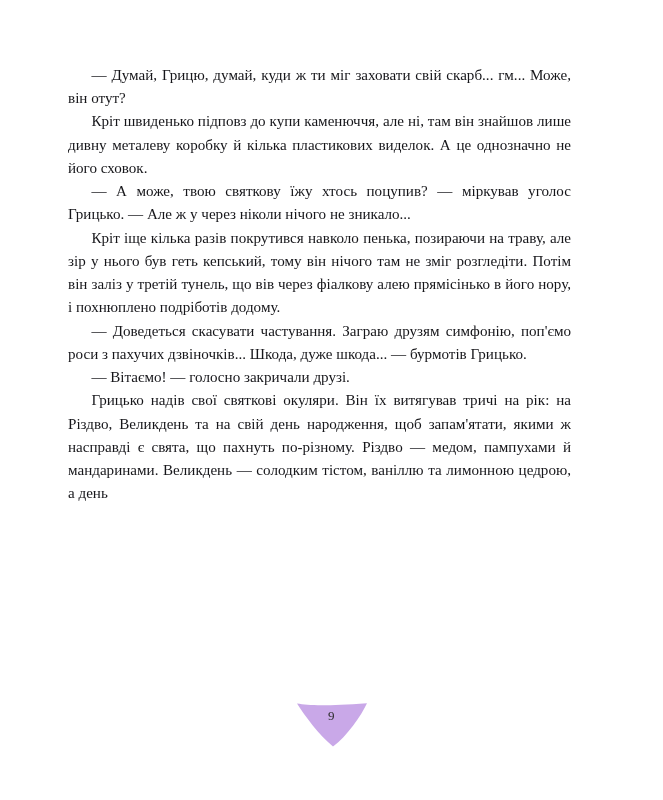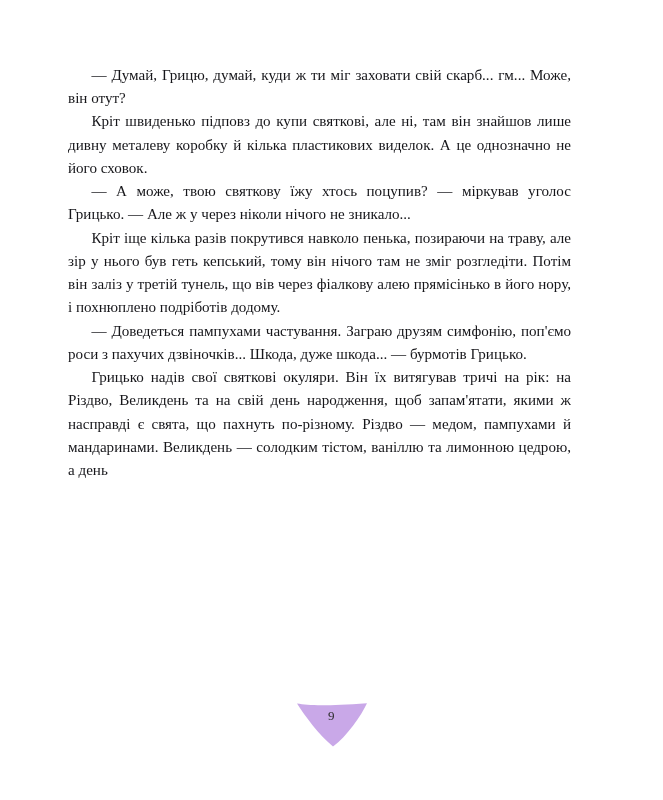--- a/index.html
+++ b/index.html
@@ -68,24 +68,25 @@
     letter-spacing: 0.3px;
   }
 </style>
 </head>
 <body>
 
 <div class="page">
 
   <div class="body-text">
     <p>— Думай, Грицю, думай, куди ж ти міг заховати свій скарб... гм... Може, він отут?</p>
-    <p>Кріт швиденько підповз до купи святкові, але ні, там він знайшов лише дивну металеву коробку й кілька пластикових виделок. А це однозначно не його сховок.</p>
+    <p>Кріт швиденько підповз до купи каменюччя, але ні, там він знайшов лише дивну металеву коробку й кілька пластикових виделок. А це однозначно не його сховок.</p>
     <p>— А може, твою святкову їжу хтось поцупив? — міркував уголос Грицько. — Але ж у через ніколи нічого не зникало...</p>
     <p>Кріт іще кілька разів покрутився навколо пенька, позираючи на траву, але зір у нього був геть кепський, тому він нічого там не зміг розгледіти. Потім він заліз у третій тунель, що вів через фіалкову алею прямісінько в його нору, і похнюплено подріботів додому.</p>
-    <p>— Доведеться пампухами частування. Заграю друзям симфонію, поп'ємо роси з пахучих дзвіночків... Шкода, дуже шкода... — бурмотів Грицько.</p>
+    <p>— Доведеться скасувати частування. Заграю друзям симфонію, поп'ємо роси з пахучих дзвіночків... Шкода, дуже шкода... — бурмотів Грицько.</p>
+    <p>— Вітаємо! — голосно закричали друзі.</p>
     <p>Грицько надів свої святкові окуляри. Він їх витягував тричі на рік: на Різдво, Великдень та на свій день народження, щоб запам'ятати, якими ж насправді є свята, що пахнуть по-різному. Різдво — медом, пампухами й мандаринами. Великдень — солодким тістом, ваніллю та лимонною цедрою, а день</p>
   </div>
 
   <div class="footer">
     <div class="page-number-badge">
       <svg class="badge-shape" viewBox="0 0 74 46" xmlns="http://www.w3.org/2000/svg">
         <path d="M2 1.5 C 14 3.5, 30 4.2, 72 1.2 C 66 14, 52 34, 38 44.5 C 24 33, 10 14, 2 1.5 Z" fill="#c9a8e8"></path>
       </svg>
       <span class="page-number">9</span>
     </div>

